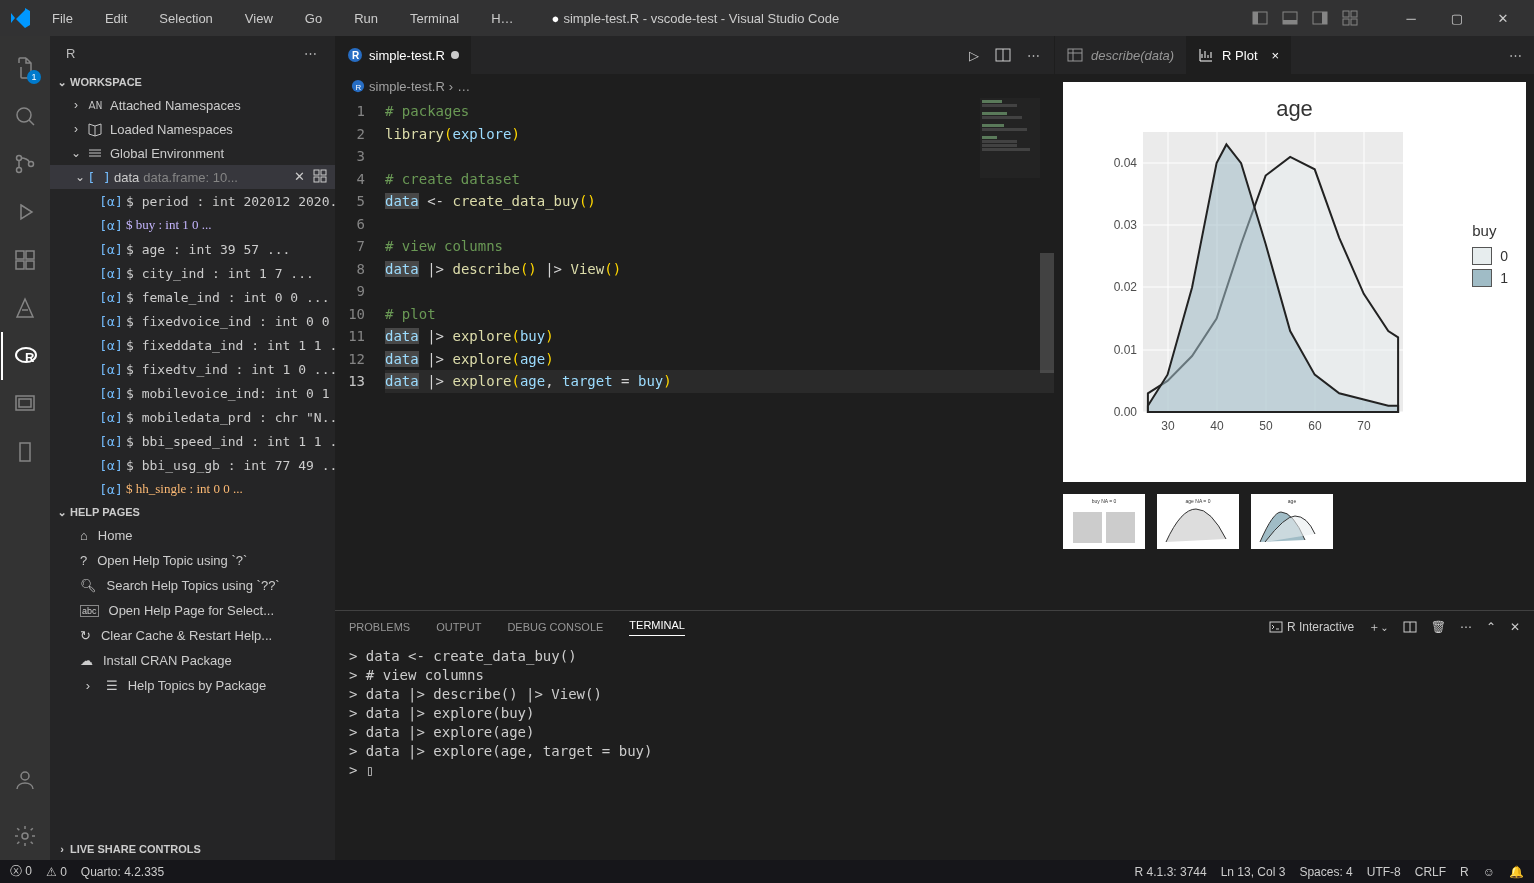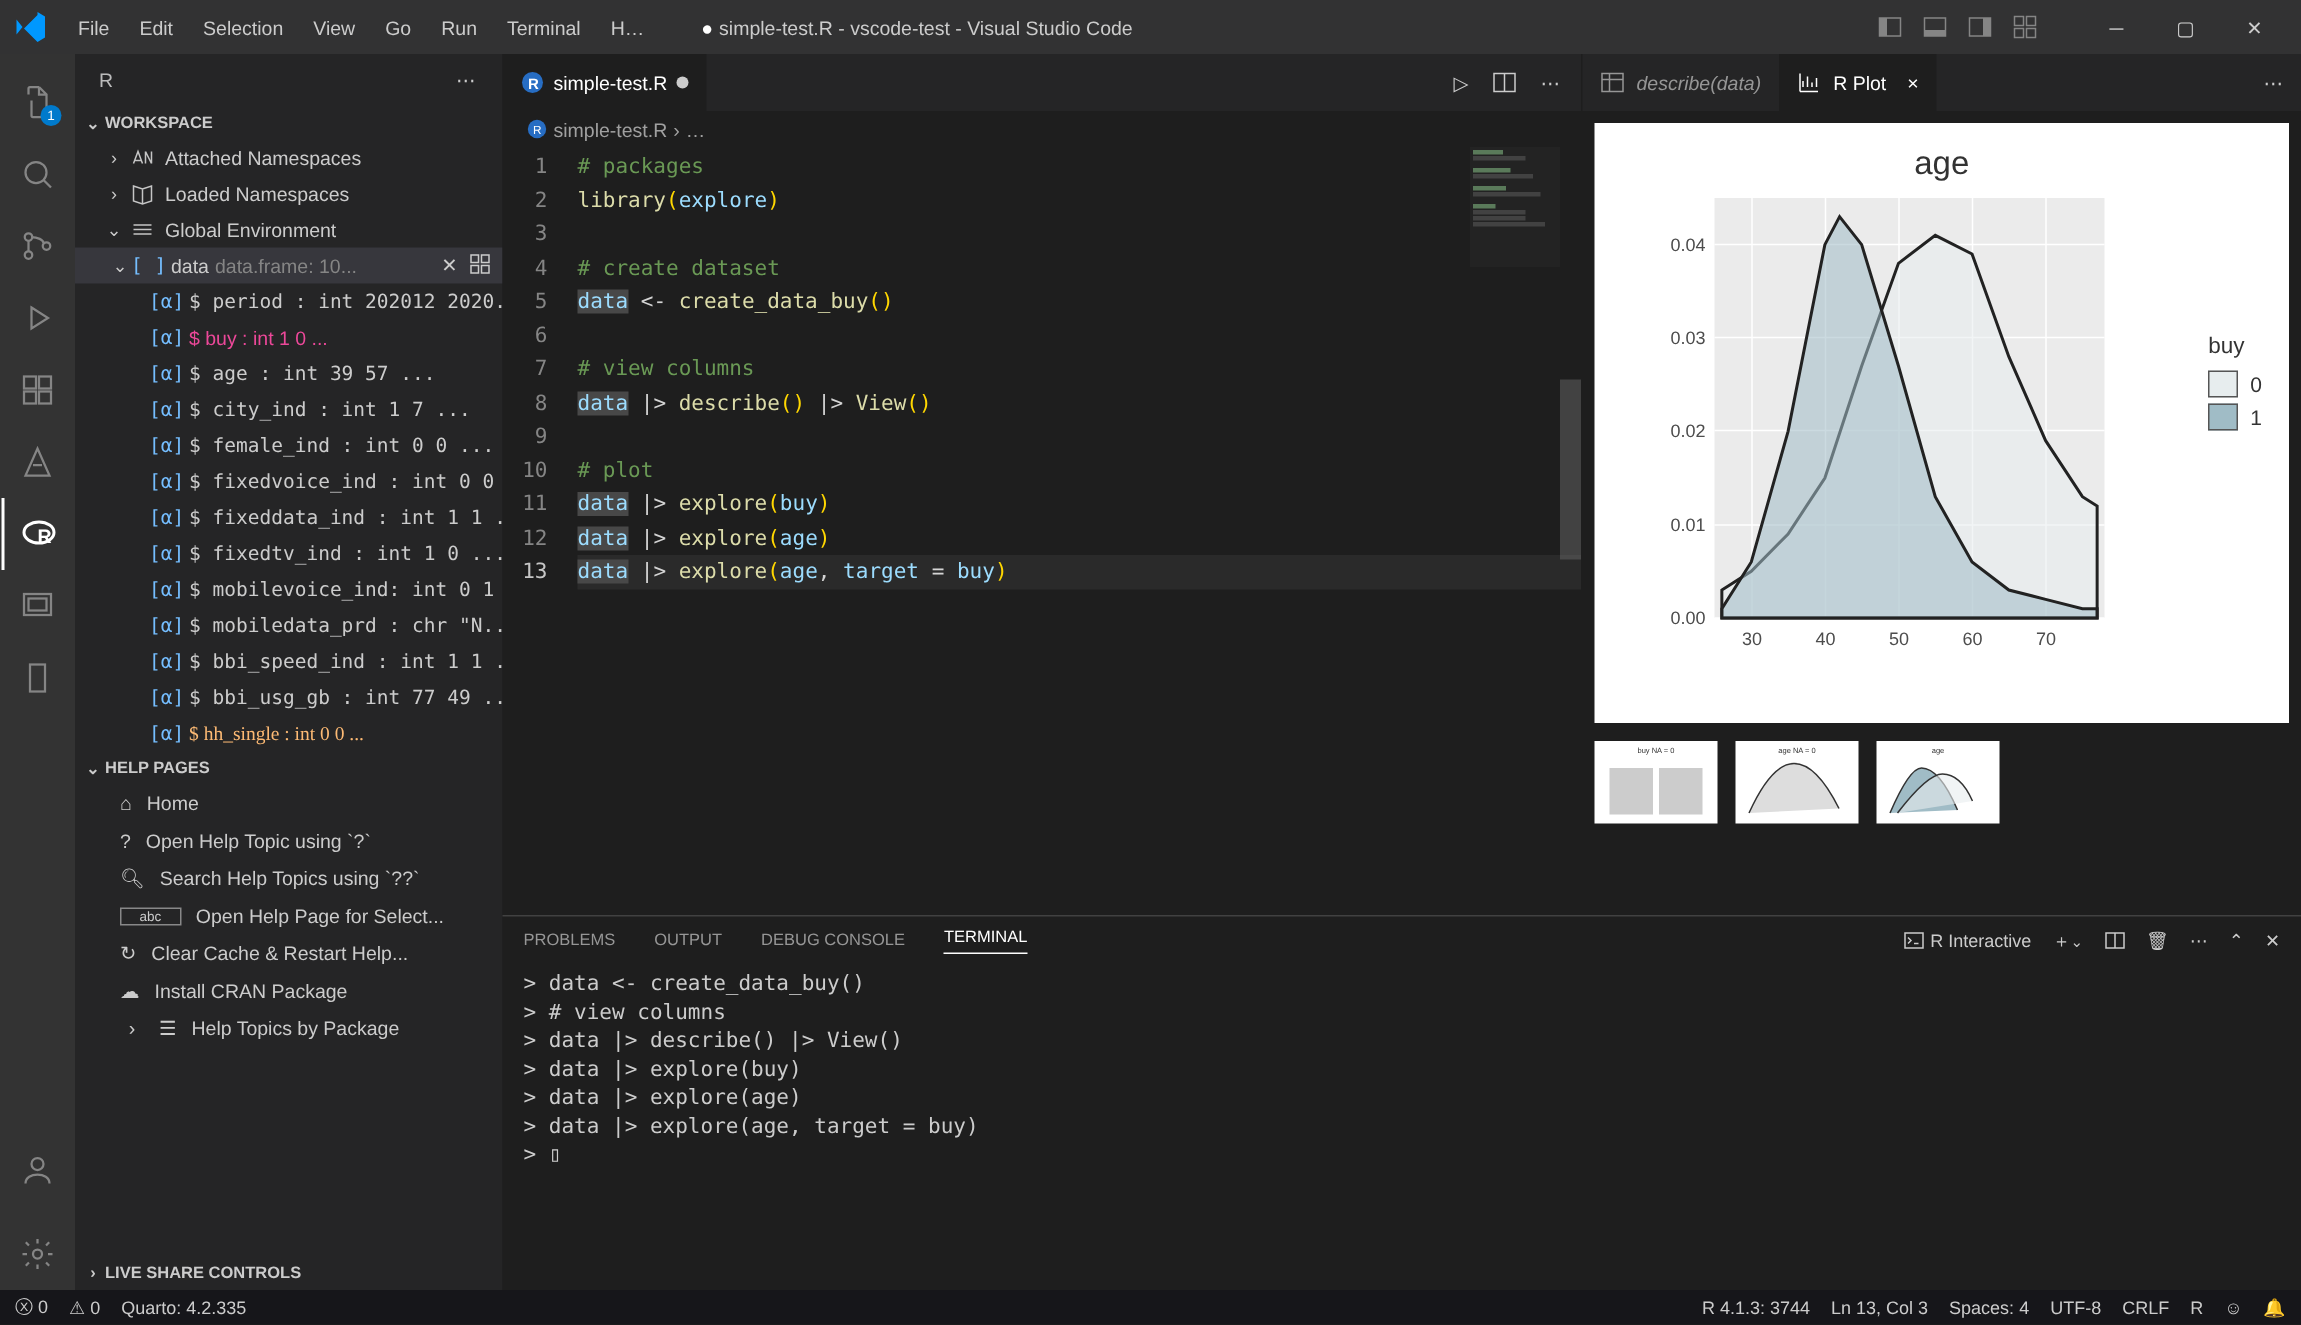--- a/index.html
+++ b/index.html
@@ -1,19 +1,19 @@
 <!DOCTYPE html>
 <html><head>
 <meta charset="utf-8">
 <style>
 * { margin: 0; padding: 0; box-sizing: border-box; }
 body { font-family: "Segoe UI", -apple-system, sans-serif; background: #1e1e1e; color: #cccccc; font-size: 13px; overflow: hidden; width: 1534px; height: 883px; }
 .titlebar { height: 36px; background: #323233; display: flex; align-items: center; padding: 0 8px; }
 .titlebar .logo { width: 24px; height: 24px; margin-right: 12px; }
-.titlebar .menu-items { display: flex; gap: 4px; align-items: center; }
+.titlebar .menu-items { display: flex; gap: 16px; align-items: center; }
 .titlebar .menu-item { padding: 4px 8px; color: #cccccc; cursor: pointer; font-size: 13px; }
 .titlebar .title { flex: 1; text-align: left; margin-left: 30px; color: #cccccc; font-size: 13px; }
 .titlebar .title .dot { color: #ffffff; margin-right: 4px; }
 .titlebar .actions { display: flex; gap: 14px; align-items: center; }
 .titlebar .win-controls { display: flex; margin-left: 16px; gap: 0; }
 .titlebar .win-btn { width: 46px; height: 36px; display:flex; align-items:center; justify-content:center; color:#cccccc; }
 .main { display: flex; height: 824px; }
 .activitybar { width: 50px; background: #333333; display: flex; flex-direction: column; align-items: center; padding-top: 8px; }
 .activitybar .ab-item { width: 48px; height: 48px; display:flex; align-items:center; justify-content:center; color: #858585; position:relative; }
 .activitybar .ab-item.active { color: #ffffff; border-left: 2px solid #ffffff; }
@@ -256,21 +256,21 @@
             </svg></span>
         </span>
     </div>
     <div id="fields-container">
         <div class="tree-item l3">
           <span class="ic" style="font-family:monospace;color:#75beff">[α]</span>
           <span style="font-family:Consolas,monospace;color:#cccccc">$ period : int 202012 2020...</span>
         </div>
         <div class="tree-item l3">
           <span class="ic" style="font-family:monospace;color:#75beff">[α]</span>
-          <span style="font-family:Liberation Sans, sans-serif;color:#ec4899">$ buy : int 1 0 ...</span>
+          <span style="font-family:Liberation Serif, serif;color:#c4b5fd">$ buy : int 1 0 ...</span>
         </div>
         <div class="tree-item l3">
           <span class="ic" style="font-family:monospace;color:#75beff">[α]</span>
           <span style="font-family:Consolas,monospace;color:#cccccc">$ age : int 39 57 ...</span>
         </div>
         <div class="tree-item l3">
           <span class="ic" style="font-family:monospace;color:#75beff">[α]</span>
           <span style="font-family:Consolas,monospace;color:#cccccc">$ city_ind : int 1 7 ...</span>
         </div>
         <div class="tree-item l3">
@@ -321,21 +321,21 @@
       </div>
     <div class="help-item">
         <span>?</span>
         <span>Open Help Topic using `?`</span>
       </div>
     <div class="help-item">
         <span>🔍︎</span>
         <span>Search Help Topics using `??`</span>
       </div>
     <div class="help-item">
-        <span style="font-size:9px;border:1px solid #888;padding:0 12px">abc</span>
+        <span style="font-size:9px;border:1px solid #888;padding:0 1px">abc</span>
         <span>Open Help Page for Select...</span>
       </div>
     <div class="help-item">
         <span>↻</span>
         <span>Clear Cache &amp; Restart Help...</span>
       </div>
     <div class="help-item">
         <span>☁</span>
         <span>Install CRAN Package</span>
       </div>

